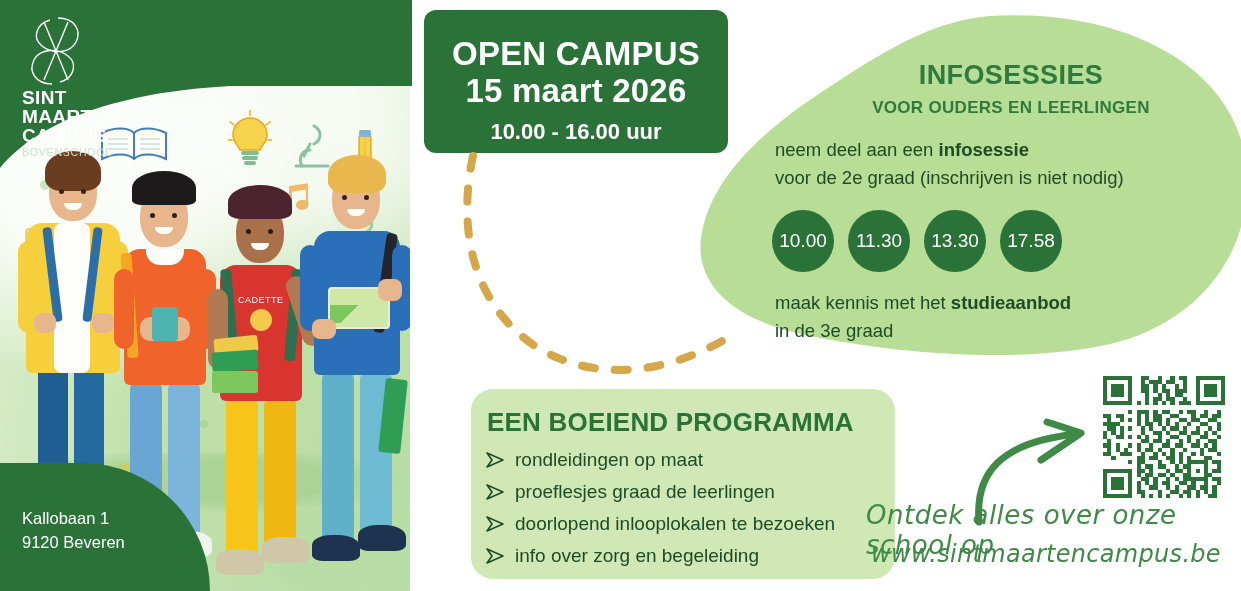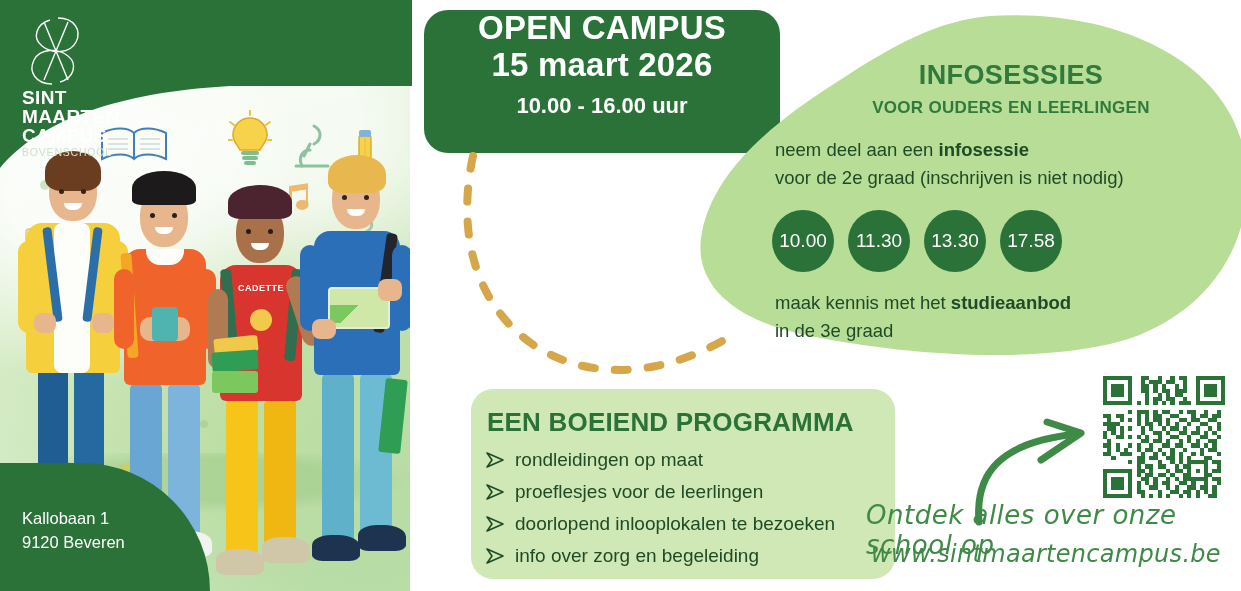--- a/index.html
+++ b/index.html
@@ -51,22 +51,22 @@
   .logo-words .l1,.logo-words .l2,.logo-words .l3{font-weight:bold;font-size:19px;letter-spacing:.4px;display:block;}
   .logo-words .l4{display:block;font-size:10.5px;letter-spacing:.8px;color:#cfe0cd;margin-top:2px;}
   .bovenschool-title{position:absolute;right:24px;top:26px;color:#fff;font-size:32px;font-weight:bold;letter-spacing:.2px;}
 
   
   .addr-blob{position:absolute;left:0;bottom:0;width:210px;height:128px;background:#2a7238;
      border-radius:0 130px 0 0;}
   .addr-text{position:absolute;left:22px;bottom:36px;color:#fff;font-size:16.5px;line-height:1.45;}
 
   
-  .campus-box{position:absolute;left:424px;top:10px;width:356px;height:143px;background:#2a7238;
-     border-radius:24px;color:#fff;text-align:center;padding-top:0;box-sizing:border-box;}
+  .campus-box{position:absolute;left:424px;top:10px;width:304px;height:143px;background:#2a7238;
+     border-radius:12px;color:#fff;text-align:center;padding-top:26px;box-sizing:border-box;}
   .campus-box .cl1{font-size:33px;font-weight:bold;line-height:1.12;letter-spacing:.2px;}
   .campus-box .cl2{font-size:33px;font-weight:bold;line-height:1.12;letter-spacing:.2px;}
   .campus-box .cl3{font-size:22px;font-weight:bold;margin-top:9px;}
 
   
   .dash-svg{position:absolute;left:455px;top:150px;width:290px;height:235px;}
 
   
   .info-blob{position:absolute;left:690px;top:14px;width:560px;height:350px;}
   .info-title{position:absolute;left:0;right:0;top:46px;text-align:center;color:#2f7a3c;
@@ -221,21 +221,21 @@
     </div>
 
     <div class="stud" style="left:204px;width:112px;height:462px;">
       <div class="legs" style="left:22px;top:270px;width:32px;height:162px;background:#f7c519;"></div>
       <div class="legs" style="left:60px;top:270px;width:32px;height:162px;background:#f0b612;"></div>
       <div class="shoe" style="left:12px;top:420px;width:48px;height:26px;background:#cfc7a8;"></div>
       <div class="shoe" style="left:58px;top:408px;width:48px;height:26px;background:#cfc7a8;"></div>
       <div class="torso" style="left:16px;top:136px;width:82px;height:136px;background:#d8352f;"></div>
       <div class="strap" style="left:20px;top:140px;width:11px;height:92px;background:#2f6e4e;transform:rotate(-5deg);"></div>
       <div class="strap" style="left:84px;top:140px;width:11px;height:92px;background:#2f6e4e;transform:rotate(5deg);"></div>
-      <div style="position:absolute;left:34px;top:154px;width:44px;height:11px;color:#fff;font-size:9px;font-weight:bold;text-align:right;letter-spacing:.5px;">CADETTE</div>
+      <div style="position:absolute;left:34px;top:166px;width:44px;height:11px;color:#fff;font-size:9px;font-weight:normal;text-align:right;letter-spacing:.5px;">CADETTE</div>
       <div style="position:absolute;left:46px;top:180px;width:22px;height:22px;border-radius:50%;background:#f2c94c;"></div>
       <div class="arm" style="left:4px;top:160px;width:20px;height:80px;background:#b07a52;"></div>
       <div class="arm" style="left:90px;top:146px;width:20px;height:72px;background:#b07a52;transform:rotate(-18deg);"></div>
       <div style="position:absolute;left:10px;top:208px;width:44px;height:16px;background:#f0c84a;border-radius:3px;transform:rotate(-6deg);"></div>
       <div style="position:absolute;left:8px;top:222px;width:46px;height:20px;background:#2f9e54;border-radius:3px;transform:rotate(-4deg);"></div>
       <div style="position:absolute;left:8px;top:242px;width:46px;height:22px;background:#7cc85f;border-radius:3px;"></div>
       <div class="head" style="left:32px;top:74px;width:48px;height:60px;background:#a9714a;"></div>
       <div class="hair" style="left:20px;top:52px;width:72px;height:72px;background:#4b2430;border-radius:50% 50% 42% 42%;z-index:-1;"></div>
       <div class="hair" style="left:24px;top:56px;width:64px;height:34px;background:#4b2430;border-radius:50% 50% 20% 20%;"></div>
       <div style="position:absolute;left:42px;top:100px;width:5px;height:5px;border-radius:50%;background:#2b1a16;"></div>
@@ -334,21 +334,21 @@
       <li>
         <svg class="chev" viewBox="0 0 20 18">
           <path d="M2 2 L18 9 L2 16 L7 9 Z" fill="none" stroke="#1f4a26" stroke-width="1.6" stroke-linejoin="round"></path>
         </svg>
         <span>rondleidingen op maat</span>
       </li>
       <li>
         <svg class="chev" viewBox="0 0 20 18">
           <path d="M2 2 L18 9 L2 16 L7 9 Z" fill="none" stroke="#1f4a26" stroke-width="1.6" stroke-linejoin="round"></path>
         </svg>
-        <span>proeflesjes voor de leerlingen</span>
+        <span>proeflesjes graad de leerlingen</span>
       </li>
       <li>
         <svg class="chev" viewBox="0 0 20 18">
           <path d="M2 2 L18 9 L2 16 L7 9 Z" fill="none" stroke="#1f4a26" stroke-width="1.6" stroke-linejoin="round"></path>
         </svg>
         <span>doorlopend inlooplokalen te bezoeken</span>
       </li>
       <li>
         <svg class="chev" viewBox="0 0 20 18">
           <path d="M2 2 L18 9 L2 16 L7 9 Z" fill="none" stroke="#1f4a26" stroke-width="1.6" stroke-linejoin="round"></path>

